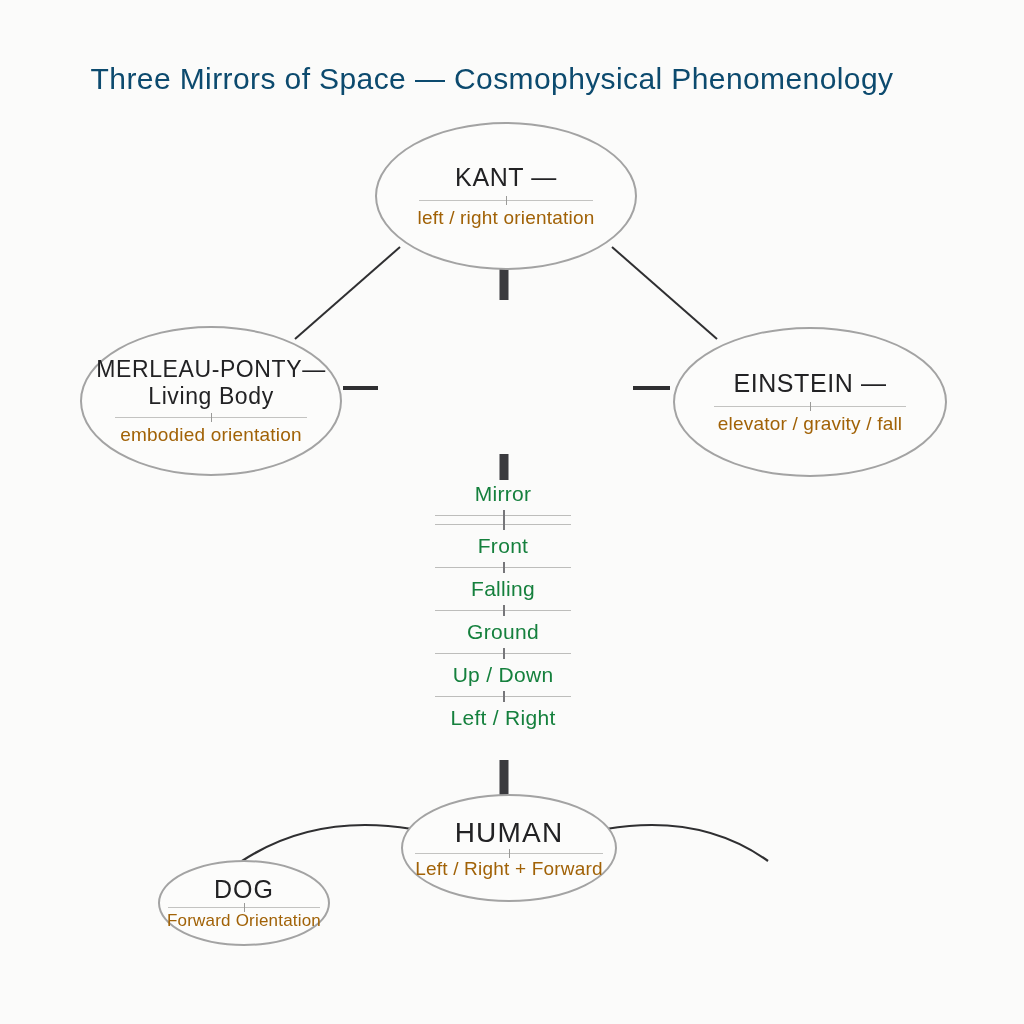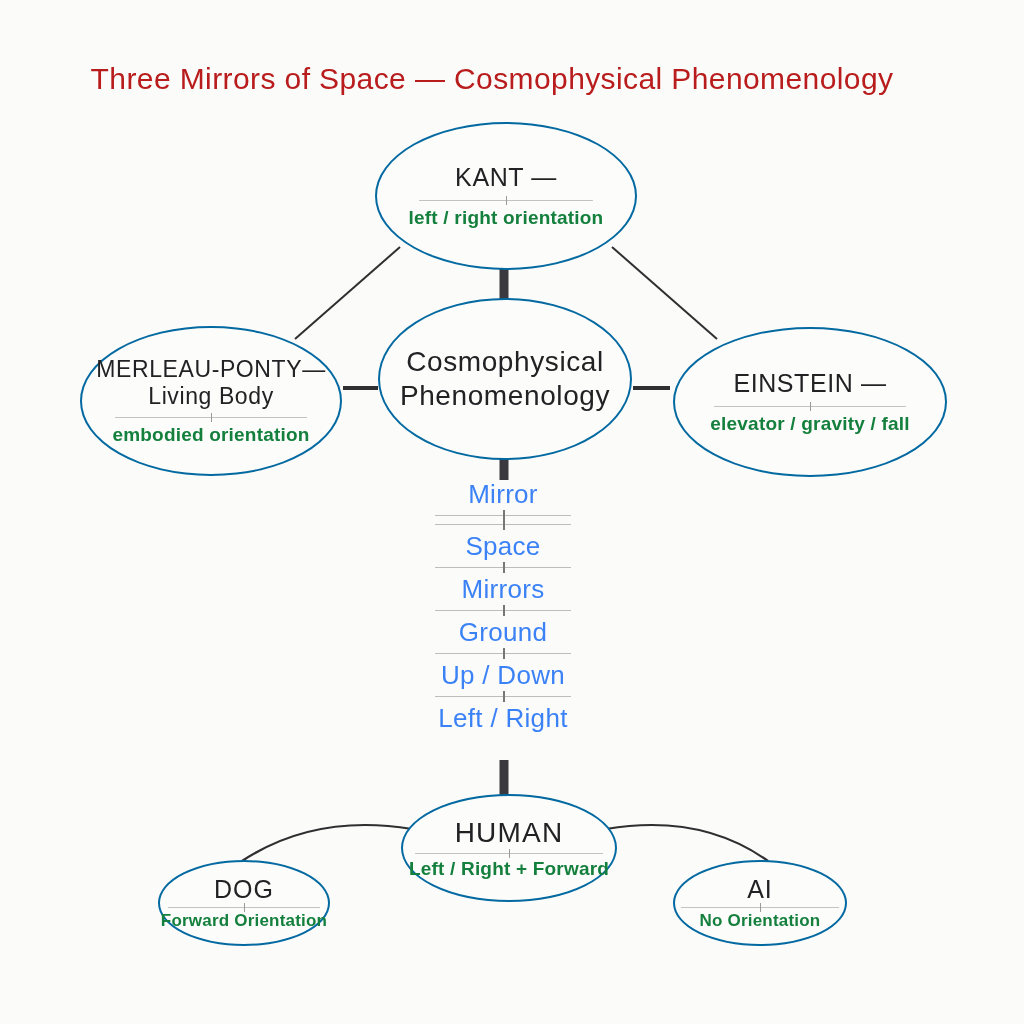--- a/index.html
+++ b/index.html
@@ -18,50 +18,50 @@
   }
   .diagram-title {
     position: absolute;
     top: 62px;
     left: 0;
     width: 984px;
     text-align: center;
     font-size: 30px;
     font-weight: 400;
     letter-spacing: 0.4px;
-    color: #b91c1c;
+    color: #0c4a6e;
   }
   #connectors {
     position: absolute;
     top: 0; left: 0;
     width: 1024px;
     height: 1024px;
   }
   .node {
     position: absolute;
-    border: 2px solid #0369a1;
+    border: 2px solid #a3a3a3;
     border-radius: 50%;
     background: #fcfcfb;
     display: flex;
     flex-direction: column;
     align-items: center;
     justify-content: center;
     text-align: center;
     box-sizing: border-box;
     color: #262628;
   }
   .node-title {
     font-weight: 400;
     line-height: 1.18;
     letter-spacing: 0.6px;
     color: #222224;
   }
   .node-sub {
-    font-weight: 700;
-    color: #15803d;
+    font-weight: 400;
+    color: #a16207;
     letter-spacing: 0.2px;
   }
   .node-div {
     position: relative;
     height: 1px;
     background: #c3c3c1;
     margin: 7px 0 6px 0;
   }
   .node-div::after {
     content: "";
@@ -114,22 +114,22 @@
     width: 240px;
     display: flex;
     flex-direction: column;
     align-items: center;
   }
   .ladder-item {
     height: 34px;
     display: flex;
     align-items: center;
     justify-content: center;
-    font-size: 26px;
-    color: #3b82f6;
+    font-size: 21px;
+    color: #15803d;
     letter-spacing: 0.3px;
   }
   .ladder-divider {
     position: relative;
     width: 136px;
     height: 1px;
     background: #bdbdbb;
     margin: 4px 0;
   }
   .ladder-divider::after {
@@ -164,64 +164,55 @@
   </svg>
 
   <div class="diagram-title">Three Mirrors of Space — Cosmophysical Phenomenology</div>
 
   <div class="node" id="node-kant">
     <div class="node-title">KANT —</div>
     <div class="node-div"></div>
     <div class="node-sub">left / right orientation</div>
   </div>
 
-  <div class="node" id="node-center">
-    <div class="node-title">Cosmophysical</div>
-    <div class="node-title">Phenomenology</div>
-  </div>
 
   <div class="node" id="node-merleau">
     <div class="node-title">MERLEAU-PONTY—</div>
     <div class="node-title">Living Body</div>
     <div class="node-div"></div>
     <div class="node-sub">embodied orientation</div>
   </div>
 
   <div class="node" id="node-einstein">
     <div class="node-title">EINSTEIN —</div>
     <div class="node-div"></div>
     <div class="node-sub">elevator / gravity / fall</div>
   </div>
 
   <div class="ladder">
     <div class="ladder-item">Mirror</div>
     <div class="ladder-divider"></div>
     <div class="ladder-divider"></div>
-    <div class="ladder-item">Space</div>
-    <div class="ladder-divider"></div>
-    <div class="ladder-item">Mirrors</div>
+    <div class="ladder-item">Front</div>
+    <div class="ladder-divider"></div>
+    <div class="ladder-item">Falling</div>
     <div class="ladder-divider"></div>
     <div class="ladder-item">Ground</div>
     <div class="ladder-divider"></div>
     <div class="ladder-item">Up / Down</div>
     <div class="ladder-divider"></div>
     <div class="ladder-item">Left / Right</div>
   </div>
 
   <div class="node" id="node-human">
     <div class="node-title">HUMAN</div>
     <div class="node-div"></div>
     <div class="node-sub">Left / Right + Forward</div>
   </div>
 
   <div class="node" id="node-dog">
     <div class="node-title">DOG</div>
     <div class="node-div"></div>
     <div class="node-sub">Forward Orientation</div>
   </div>
 
-  <div class="node" id="node-ai">
-    <div class="node-title">AI</div>
-    <div class="node-div"></div>
-    <div class="node-sub">No Orientation</div>
-  </div>
 
 </div>
 
 </body></html>

